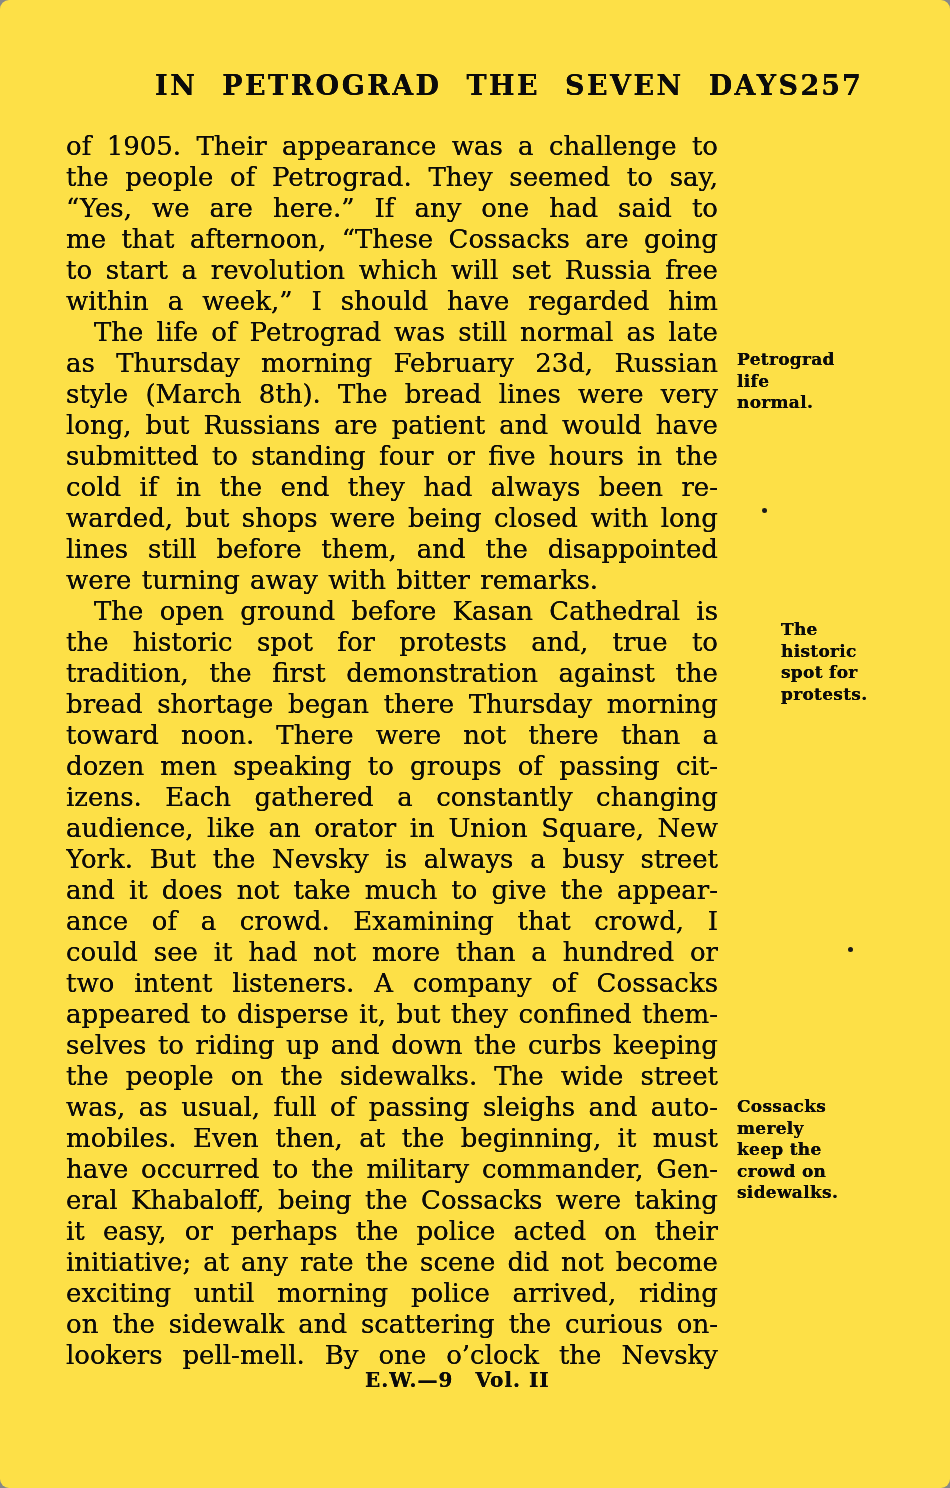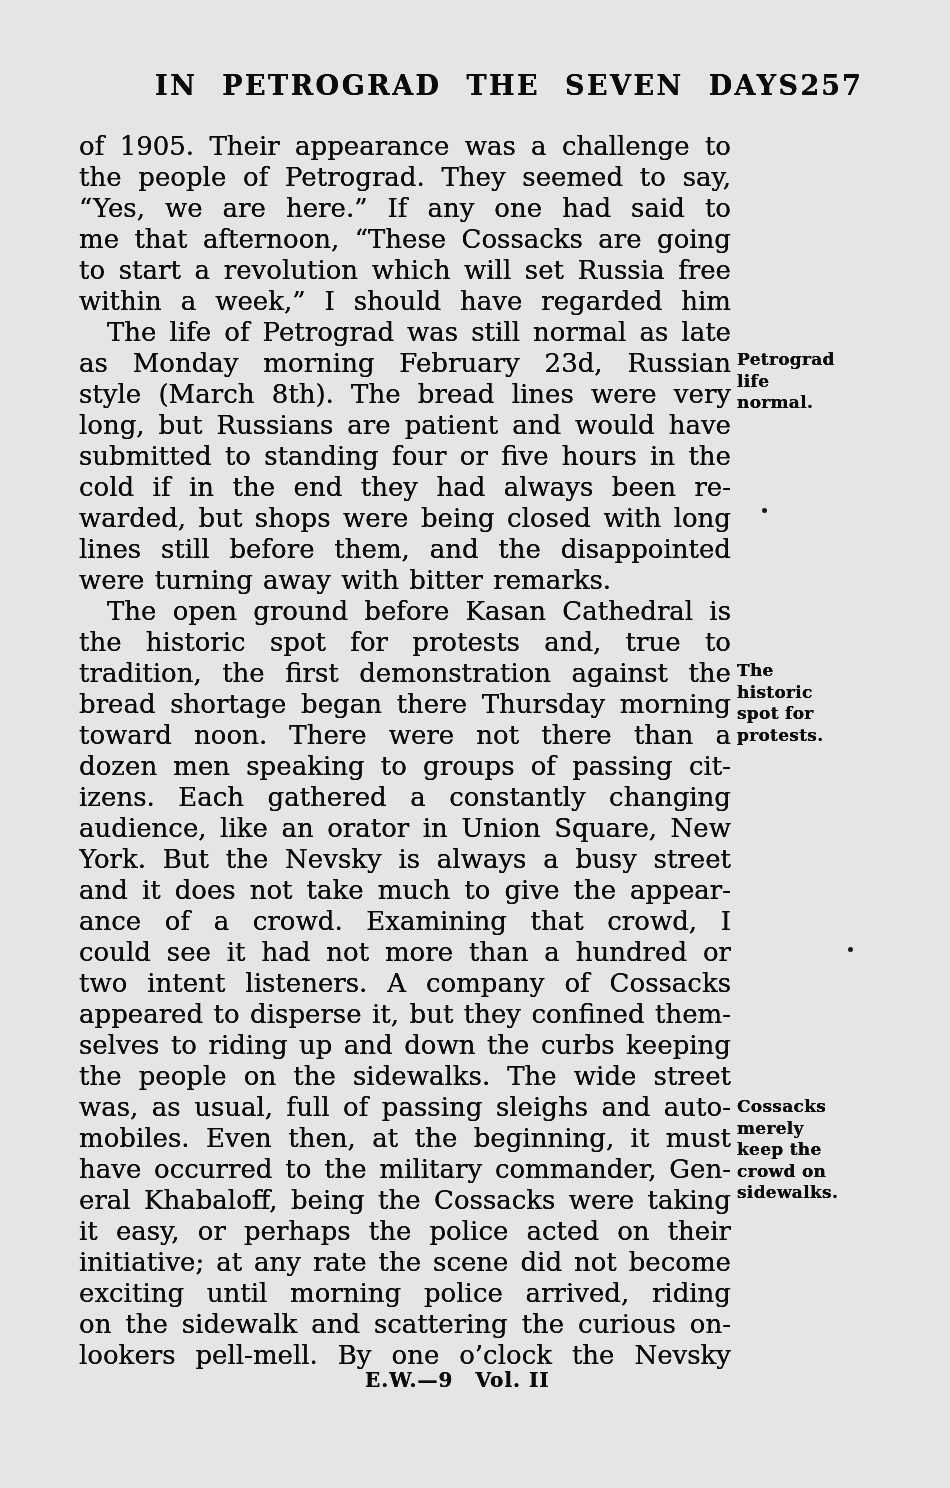--- a/index.html
+++ b/index.html
@@ -1,25 +1,26 @@
 <!DOCTYPE html>
 <html><head>
 <meta charset="utf-8">
 <style>
   html, body { margin: 0; padding: 0; background: #888; }
   .page {
     position: relative;
     width: 950px;
     height: 1488px;
     margin: 0 auto;
-    background: #e5e5e5;
+    background: #fde047;
     color: #0b0b0b;
     font-family: "DejaVu Serif", "Liberation Serif", serif;
     overflow: hidden;
     text-shadow: 0 0 0.5px #000;
+    border-radius: 9px;
   }
   .header {
     position: absolute;
     top: 70px;
     left: 155px;
     width: 690px;
     display: flex;
     align-items: baseline;
     font-size: 27px;
     font-weight: bold;
@@ -29,21 +30,21 @@
     word-spacing: 13px;
     white-space: nowrap;
   }
   .page-number {
     margin-left: auto;
     letter-spacing: 2px;
   }
   .body-text {
     position: absolute;
     top: 131px;
-    left: 79px;
+    left: 66px;
     width: 652px;
     font-size: 26px;
     line-height: 31px;
   }
   .line {
     height: 31px;
     overflow: hidden;
     word-spacing: 2px;
   }
   .j { text-align: justify; text-align-last: justify; }
@@ -52,21 +53,21 @@
     position: absolute;
     left: 737px;
     width: 130px;
     font-size: 17px;
     font-weight: bold;
     line-height: 21.5px;
     white-space: pre-line;
     letter-spacing: 0.3px;
   }
   .note-1 { top: 349px; }
-  .note-2 { top: 660px; }
+  .note-2 { top: 619px; margin-left: 44px; }
   .note-3 { top: 1096px; }
   .footer {
     position: absolute;
     top: 1368px;
     left: 365px;
     display: flex;
     gap: 22px;
     font-size: 20px;
     font-weight: bold;
     letter-spacing: 1px;
@@ -92,21 +93,21 @@
   </div>
 
   <div class="body-text">
     <div class="line j">of 1905.  Their appearance was a challenge to</div>
     <div class="line j">the people of Petrograd.  They seemed to say,</div>
     <div class="line j">“Yes, we are here.”  If any one had said to</div>
     <div class="line j">me that afternoon, “These Cossacks are going</div>
     <div class="line j">to start a revolution which will set Russia free</div>
     <div class="line j">within a week,” I should have regarded him</div>
     <div class="line j ind">The life of Petrograd was still normal as late</div>
-    <div class="line j">as Monday morning February 23d, Russian</div>
+    <div class="line j">as Thursday morning February 23d, Russian</div>
     <div class="line j">style (March 8th).  The bread lines were very</div>
     <div class="line j">long, but Russians are patient and would have</div>
     <div class="line j">submitted to standing four or five hours in the</div>
     <div class="line j">cold if in the end they had always been re-</div>
     <div class="line j">warded, but shops were being closed with long</div>
     <div class="line j">lines still before them, and the disappointed</div>
     <div class="line">were turning away with bitter remarks.</div>
     <div class="line j ind">The open ground before Kasan Cathedral is</div>
     <div class="line j">the historic spot for protests and, true to</div>
     <div class="line j">tradition, the first demonstration against the</div>

